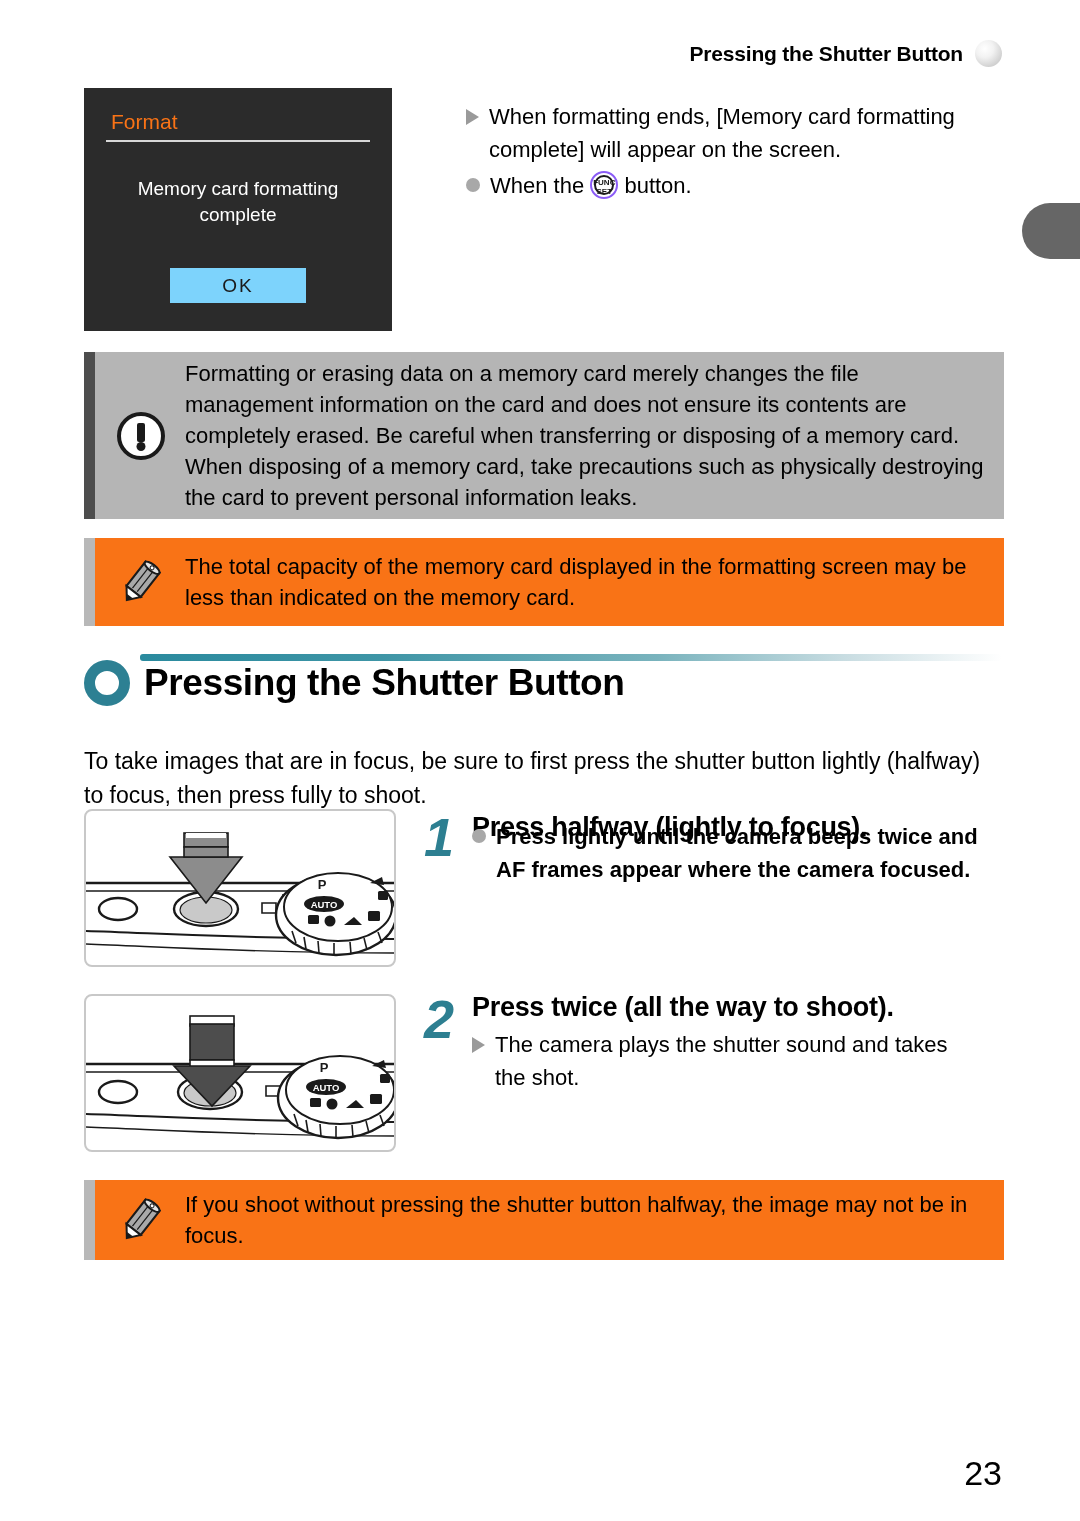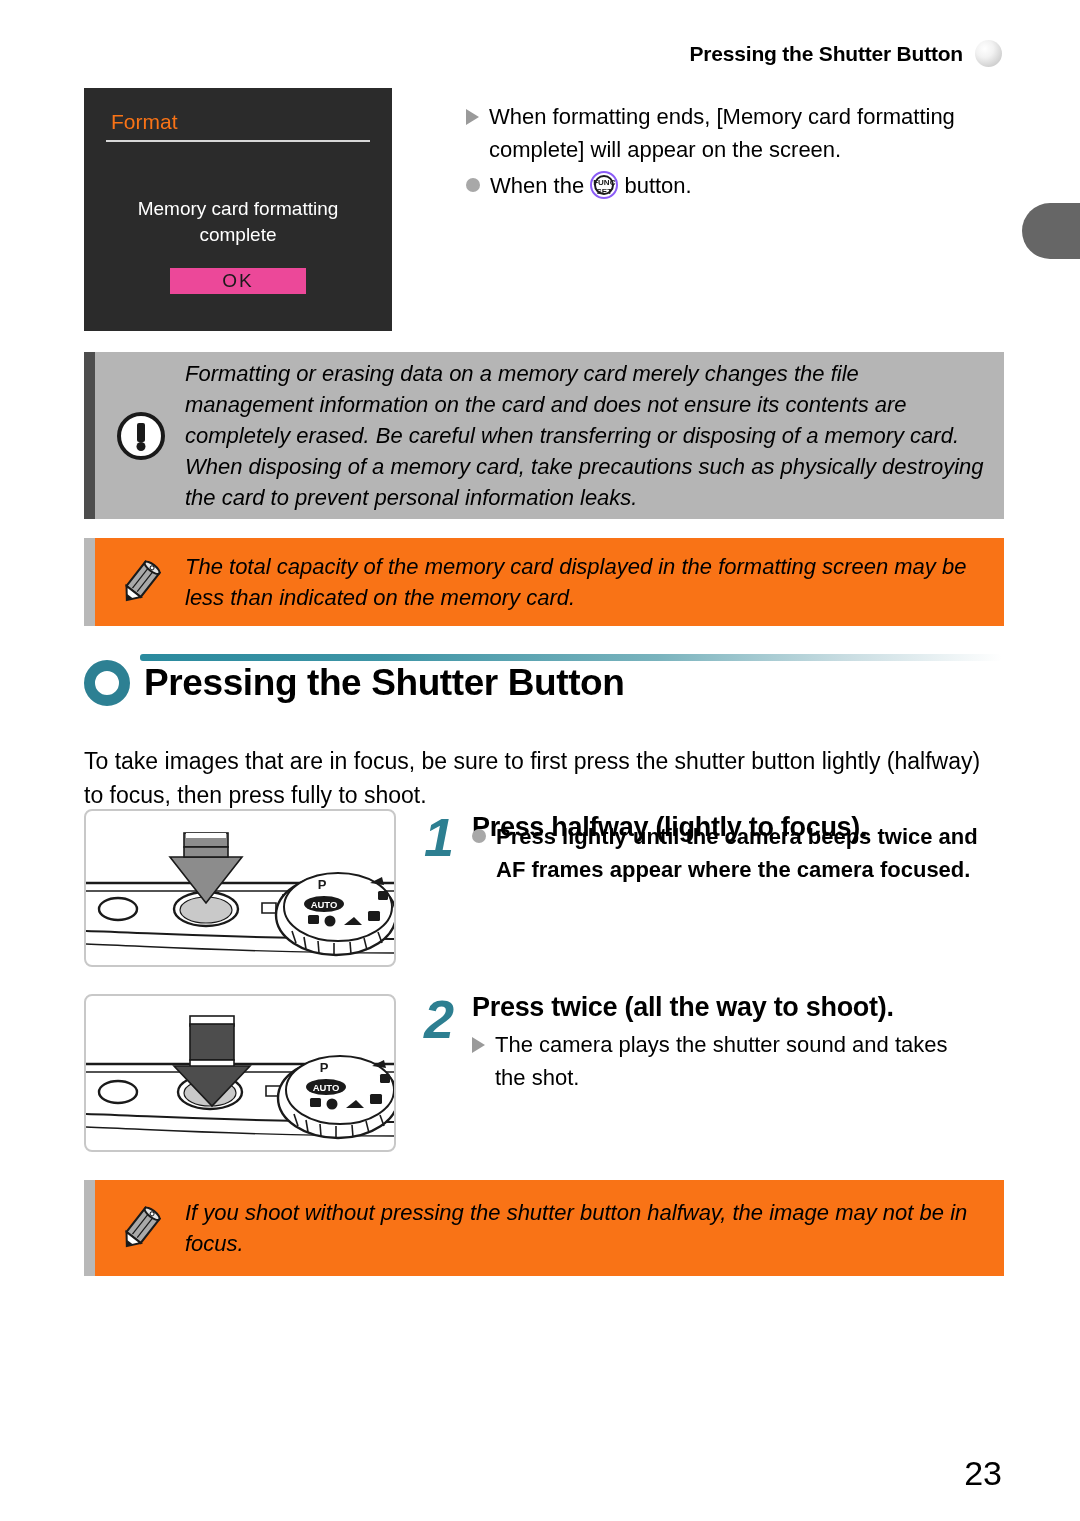--- a/index.html
+++ b/index.html
@@ -72,30 +72,29 @@
   }
   .lcd-msg {
     position: absolute;
     left: 18px;
     right: 18px;
     top: 88px;
     color: #ffffff;
     font-size: 19px;
     line-height: 1.35;
     text-align: center;
-    margin-top: 20px;
   }
   .lcd-ok {
     position: absolute;
     left: 50%;
     transform: translateX(-50%);
     top: 180px;
     width: 136px;
-    height: 26px;
-    background: #ec4899;
+    height: 35px;
+    background: #7dd3fc;
     color: #1a1a1a;
     font-size: 19px;
     letter-spacing: 2px;
     display: flex;
     align-items: center;
     justify-content: center;
   }
 
   
   .instr-block {
@@ -161,21 +160,20 @@
     align-items: center;
   }
   .callout-bar { width: 11px; align-self: stretch; }
   .callout-body {
     flex: 1;
     display: flex;
     align-items: center;
     gap: 6px;
     padding: 14px 16px 14px 8px;
     align-self: stretch;
-    font-style: italic;
   }
   .callout-icon { flex: 0 0 76px; display: flex; justify-content: center; }
   .callout-text { font-size: 22px; line-height: 1.41; }
 
   .callout.warn .callout-bar { background: #4d4d4d; }
   .callout.warn .callout-body { background: #b5b5b5; }
   .callout.note .callout-bar { background: #b8b8b8; }
   .callout.note .callout-body { background: #f97316; }
 
   
@@ -458,21 +456,21 @@
 
 <div class="step-num" style="left:424px; top:992px;">2</div>
 <div class="step-title" style="left:472px; top:992px; width:530px;">Press twice (all the way to shoot).</div>
 <div class="instr-block" style="left:472px; top:1028px; width:510px;">
   <div class="instr-line">
     <span class="bullet-tri"></span>
     <span class="instr-text">The camera plays the shutter sound and takes the shot.</span>
   </div>
 </div>
 
-<div class="callout note" style="left:84px; top:1180px; width:920px; height:96px;justify-content:space-between;">
+<div class="callout note" style="left:84px; top:1180px; width:920px; height:80px;justify-content:space-between;">
   <div class="callout-bar"></div>
   <div class="callout-body">
     <div class="callout-icon">
       <svg width="44" height="48" viewBox="0 0 44 48" aria-hidden="true">
         <g transform="rotate(38 22 24)">
           <rect x="13" y="5" width="18" height="31" fill="#a9a9a9" stroke="#1a1a1a" stroke-width="2"></rect>
           <line x1="19" y1="7" x2="19" y2="34" stroke="#1a1a1a" stroke-width="1.2"></line>
           <line x1="25" y1="7" x2="25" y2="34" stroke="#1a1a1a" stroke-width="1.2"></line>
           <ellipse cx="22" cy="6" rx="9" ry="3.4" fill="#e4e4e4" stroke="#1a1a1a" stroke-width="2"></ellipse>
           <circle cx="22" cy="6" r="2" fill="#ffffff" stroke="#1a1a1a" stroke-width="1"></circle>

